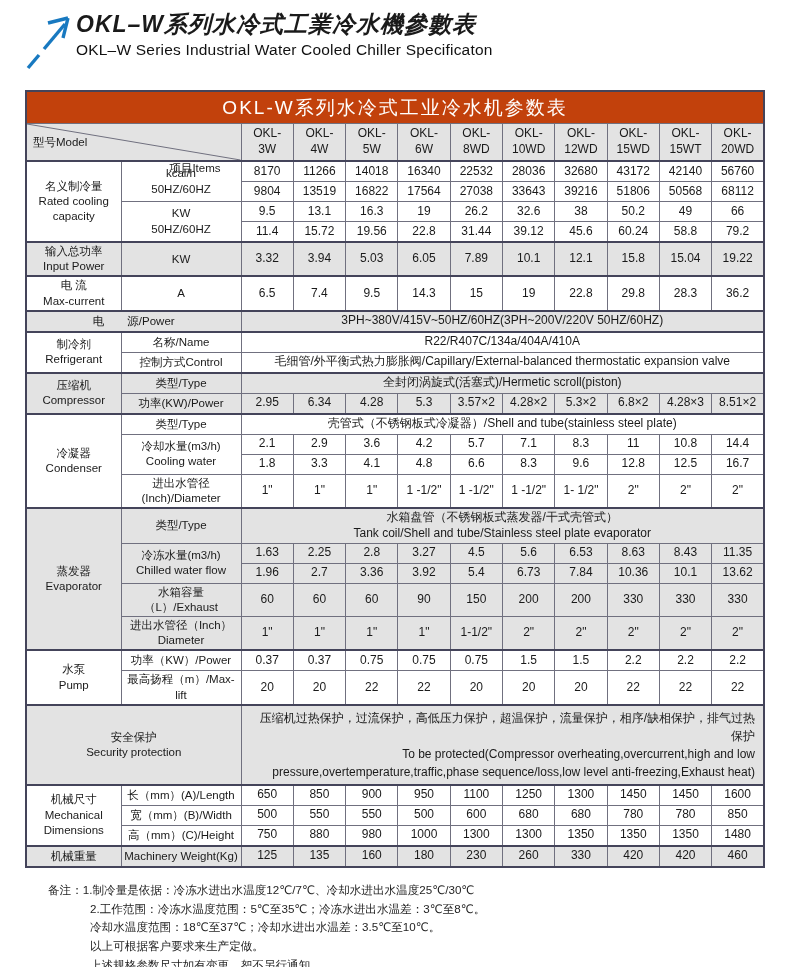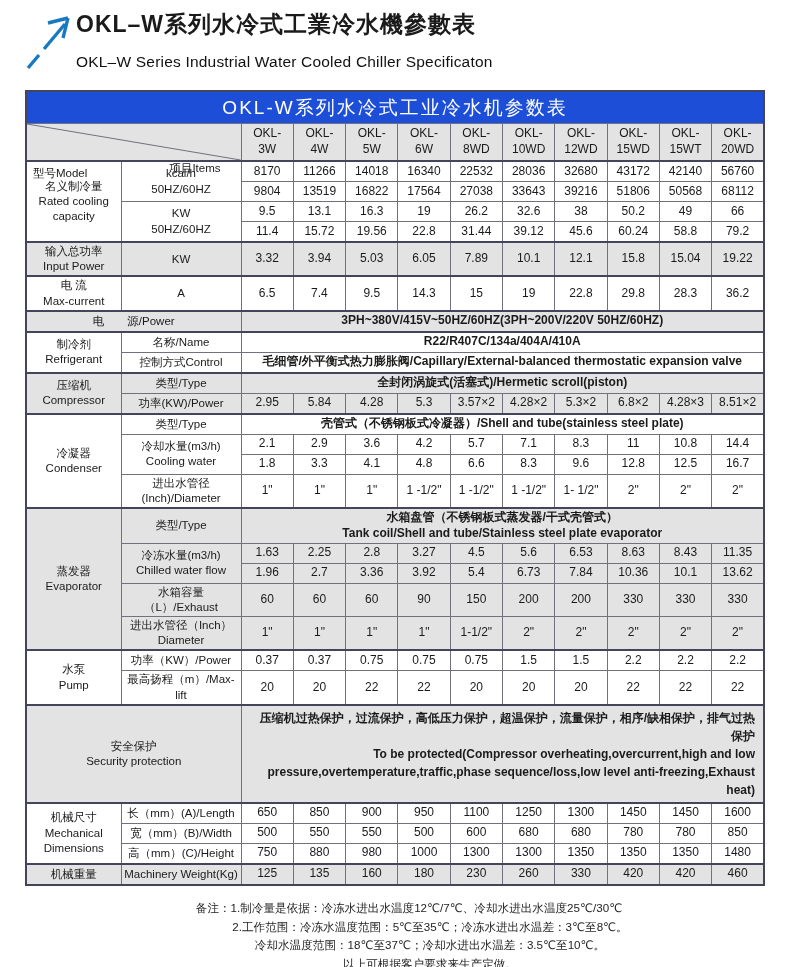--- a/index.html
+++ b/index.html
@@ -4,43 +4,43 @@
 <style>
   html,body{margin:0;padding:0;}
   body{
     width:790px;min-height:967px;background:#ffffff;
     font-family:"Liberation Sans","DejaVu Sans",sans-serif;
     color:#1a1a1a;box-sizing:border-box;
   }
   
   .pagehead{display:flex;align-items:flex-start;padding:8px 0 0 26px;}
   .logo{width:50px;height:62px;flex:0 0 50px;margin-top:4px;}
-  .title-cn{font-size:23px;font-weight:bold;letter-spacing:1px;line-height:1.25;margin-top:2px;}
-  .title-en{font-size:15.5px;font-weight:normal;color:#111;margin-top:14px;letter-spacing:.2px;}
+  .title-cn{font-size:23px;font-weight:bold;letter-spacing:1px;line-height:1.25;margin-top:2px;font-style:italic;}
+  .title-en{font-size:15.5px;font-weight:normal;color:#111;margin-top:2px;letter-spacing:.2px;}
   
   .tablewrap{margin:16px 0 0 25px;}
   table{border-collapse:collapse;table-layout:fixed;width:740px;font-size:11.5px;border:2px solid #44445a;}
   col.c-grp{width:95px;} col.c-itm{width:120px;}
   td{border:1px solid #70707f;padding:1px 2px;text-align:center;vertical-align:middle;line-height:1.32;background:#fff;height:17px;}
   tr.g td{background:#e3e3e3;}
   tr.b td{border-top:2px solid #44445a;}
-  td.titlebar{background:#1d4ed8;color:#fff;font-size:19px;letter-spacing:2px;height:27px;padding:2px;}
+  td.titlebar{background:#c2410c;color:#fff;font-size:19px;letter-spacing:2px;height:27px;padding:2px;}
   tr.hdr td{background:#e3e3e3;height:34px;font-size:12px;}
   td.corner{padding:0;}
   .cornerIn{position:relative;height:36px;}
   .cornerIn svg.diag{position:absolute;left:0;top:0;width:100%;height:100%;}
-  .cm{position:absolute;left:6px;top:54%;transform:translateY(-50%);font-size:11.5px;margin-top:31px;}
+  .cm{position:absolute;left:6px;top:54%;transform:translateY(-50%);font-size:11.5px;}
   .ci{position:absolute;right:20px;top:46%;transform:translateY(-50%);font-size:11.5px;margin-top:28px;}
   td.grp,td.itm,td.lab{font-size:11.5px;}
   td.d{font-size:12px;}
-  td.vspan{font-size:12px;font-weight:bold;}
+  td.vspan{font-size:12px;}
   td.left{text-align:right;padding:3px 8px;line-height:1.5;}
   
   .notes{margin:13px 20px 18px 48px;font-size:11.6px;line-height:1.62;color:#1e1e1e;}
-  .note{white-space:pre-wrap;text-align:center;}
+  .note{white-space:pre-wrap;}
   .note.i1{padding-left:42px;}
 </style>
 </head>
 <body>
 
 <div class="pagehead">
   <div class="logo">
     <svg width="46" height="60" viewBox="0 0 46 60">
       <g stroke="#1879c0" stroke-width="3.4" fill="none">
         <path d="M2 56 L13 43"></path>
@@ -183,21 +183,21 @@
           <td class="vspan" colspan="10">毛细管/外平衡式热力膨胀阀/Capillary/External-balanced thermostatic expansion valve</td>
         </tr>
         <tr class="g b">
           <td class="grp" rowspan="2">压缩机<br>Compressor</td>
           <td class="itm">类型/Type</td>
           <td class="vspan" colspan="10">全封闭涡旋式(活塞式)/Hermetic scroll(piston)</td>
         </tr>
         <tr class="g">
           <td class="itm">功率(KW)/Power</td>
           <td class="d">2.95</td>
-          <td class="d">5.84</td>
+          <td class="d">6.34</td>
           <td class="d">4.28</td>
           <td class="d">5.3</td>
           <td class="d">3.57×2</td>
           <td class="d">4.28×2</td>
           <td class="d">5.3×2</td>
           <td class="d">6.8×2</td>
           <td class="d">4.28×3</td>
           <td class="d">8.51×2</td>
         </tr>
         <tr class="b">

